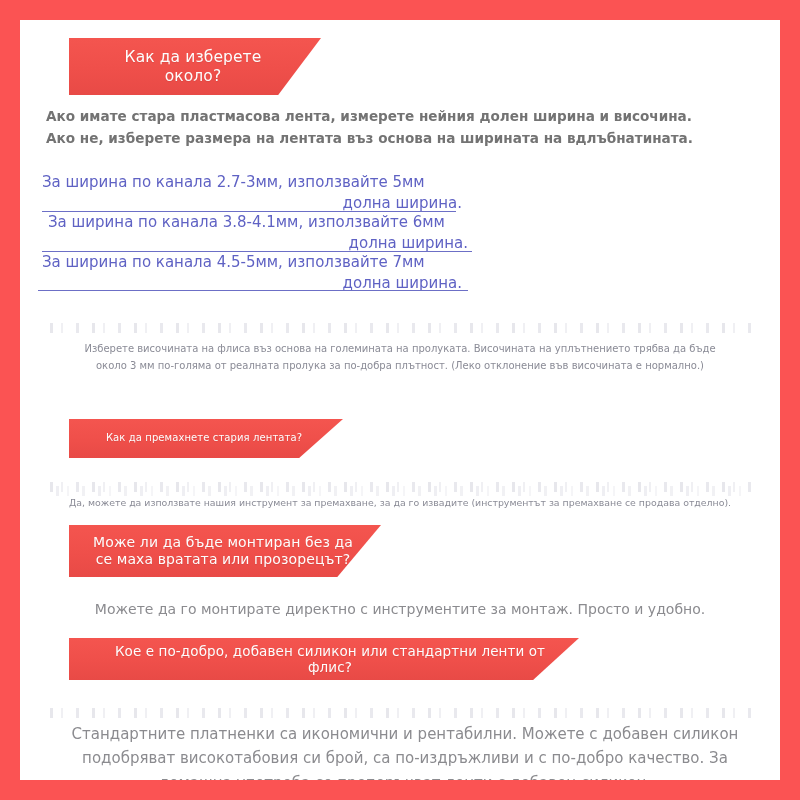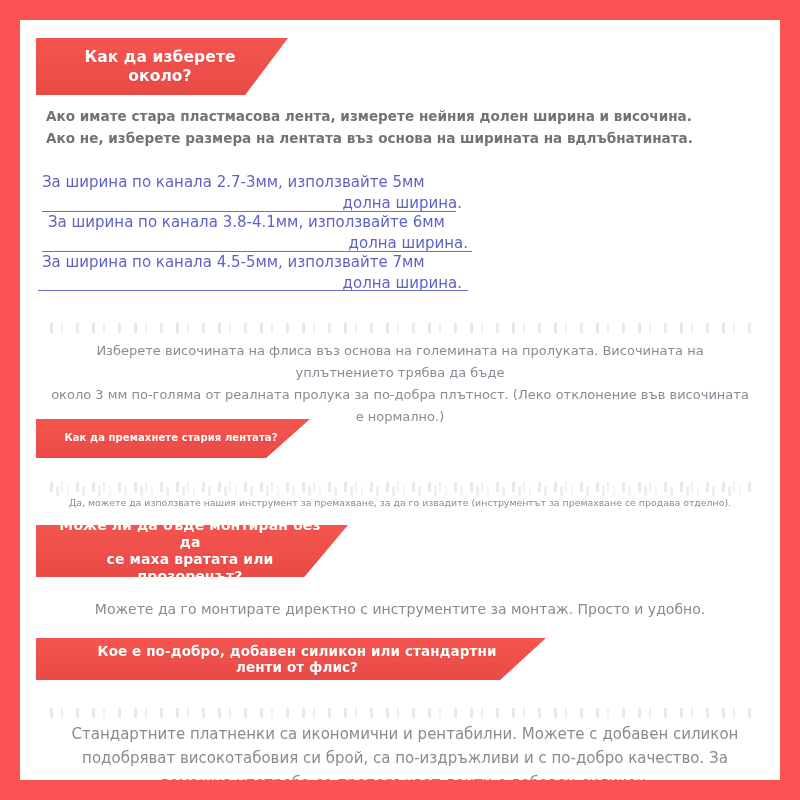--- a/index.html
+++ b/index.html
@@ -24,29 +24,30 @@
     background: #ffffff;
     overflow: hidden;
   }
 
   
   .banner {
     position: absolute;
     background: #f3544f;
     background: linear-gradient(180deg, #f4554f 0%, #ef4f4a 55%, #e84a46 100%);
     color: #fdfdfd;
-    font-weight: bold;
+    font-weight: normal;
     display: flex;
     align-items: center;
     justify-content: center;
     text-align: center;
     line-height: 1.22;
     box-sizing: border-box;
     letter-spacing: .1px;
     text-shadow: 0 1px 1px rgba(0,0,0,.08);
+    margin-left: 33px;
   }
   .banner .banner-text { width: 100%; padding: 0 26px 0 22px; }
 
   
   .banner-1 {
     left: 16px; top: 18px; width: 252px; height: 57px;
     font-size: 15.5px;
     -webkit-clip-path: polygon(0 0, 100% 0, 83% 100%, 0 100%);
     clip-path: polygon(0 0, 100% 0, 83% 100%, 0 100%);
   }
@@ -110,21 +111,21 @@
 
   
   .note {
     position: absolute;
     color: #8a8b96;
     text-align: center;
     line-height: 1.7;
   }
   .note-1 {
     left: 30px; top: 320px; width: 700px;
-    font-size: 13px;
+    font-size: 10px;
   }
   .note-2 {
     left: 30px; top: 475px; width: 700px;
     font-size: 9.4px;
   }
   .note-3 {
     left: 40px; top: 578px; width: 680px;
     font-size: 14px;
     color: #8b8b8f;
   }

